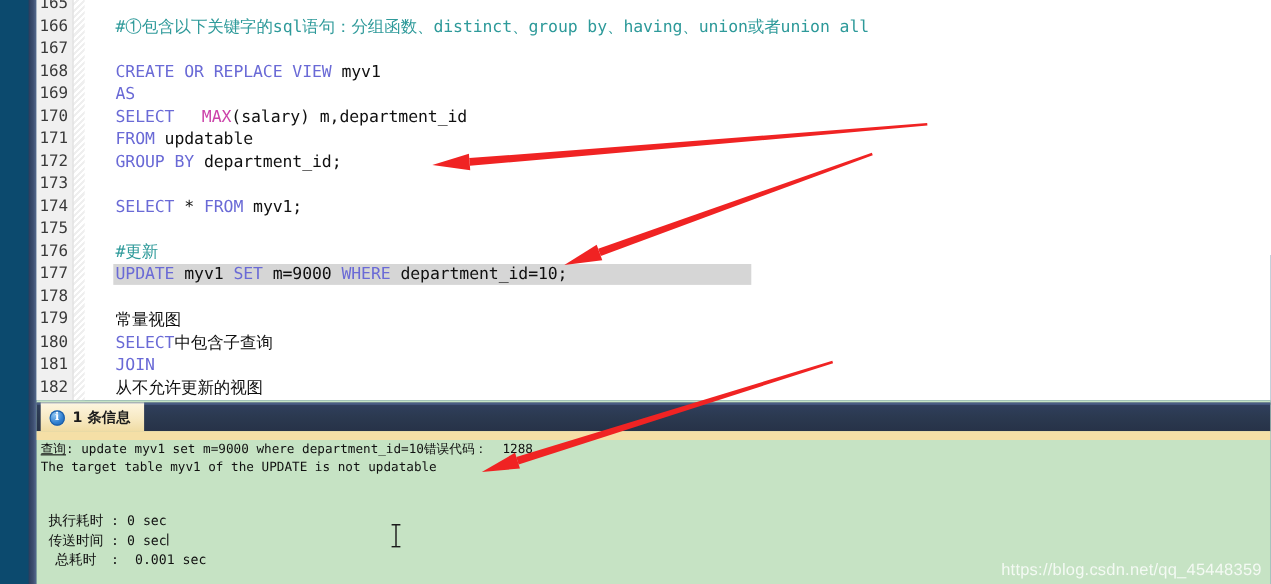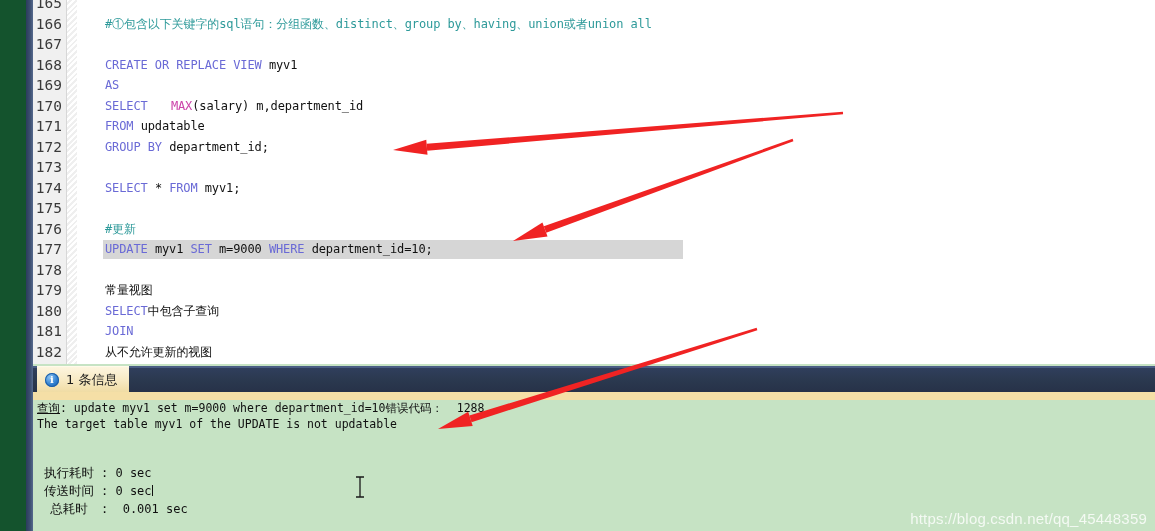--- a/index.html
+++ b/index.html
@@ -8,21 +8,21 @@
   }
   body {
     width: 1155px; height: 531px;
     position: relative; overflow: hidden;
     font-family: "Liberation Sans", sans-serif;
   }
 
   
   #app {
     position: absolute; inset: 0;
-    background: #14532d;
+    background: #0c4a6e;
   }
 
   
   #left-rail {
     position: absolute; left: 26px; top: 0; width: 7px; height: 531px;
     background: linear-gradient(to right, #2b3c5c 0%, #3d4f71 60%, #566a8e 100%);
     z-index: 6;
   }
 
   
@@ -53,21 +53,21 @@
   .ln {
     position: absolute; left: 0; top: 0; width: 29px;
     text-align: right;
     font-family: "DejaVu Sans Mono", monospace;
     font-size: 14.5px;
     color: #3a3a3a;
   }
   .code {
     position: absolute; left: 72px; top: 0;
     font-family: "DejaVu Sans Mono", monospace;
-    font-size: 12px;
+    font-size: 15px;
     color: #1a1a1a;
     letter-spacing: -0.1px;
   }
   .kw  { color: #6a6ad6; }
   .fn  { color: #cc44aa; padding-left: 16px; }
   .cmt { color: #2e9a9a; }
   .plain { color: #101010; }
   .sel-bg {
     position: absolute; left: 70px; top: 1px; height: 19px;
     background: #d6d6d6;
@@ -99,21 +99,21 @@
     width: 14px; height: 14px; border-radius: 50%;
     background: radial-gradient(circle at 35% 30%, #8fc5f2 0%, #2f7fd0 55%, #1a5ba3 100%);
     color: #ffffff;
     font-family: "DejaVu Serif", serif;
     font-size: 10px; font-weight: bold;
     line-height: 14px; text-align: center;
     box-shadow: 0 0 0 1px #1c5ea8 inset;
   }
   #msg-tab-label {
     font-family: "DejaVu Sans", sans-serif;
-    font-size: 13px; font-weight: normal; color: #1b1b1b;
+    font-size: 13px; font-weight: bold; color: #1b1b1b;
   }
   #msg-strip {
     position: absolute; left: 0; top: 28px; width: 1122px; height: 8px;
     background: #f5dfa6;
   }
   #msg-body {
     position: absolute; left: 0; top: 36px; width: 1122px; height: 150px;
     padding: 0 0 0 4px; box-sizing: border-box;
   }
   .msg-line {

